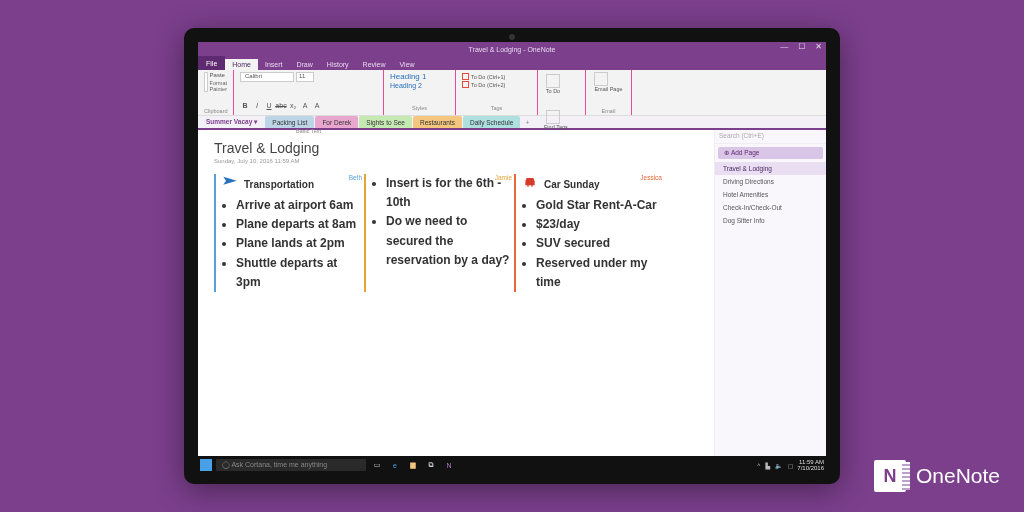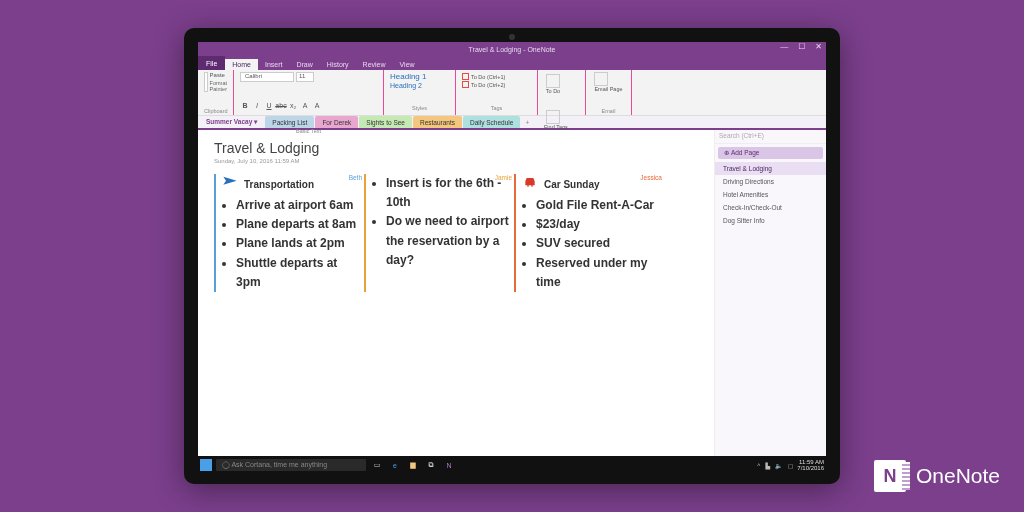--- a/index.html
+++ b/index.html
@@ -230,33 +230,33 @@
               <li>Arrive at airport 6am</li>
               <li>Plane departs at 8am</li>
               <li>Plane lands at 2pm</li>
               <li>Shuttle departs at 3pm</li>
             </ul>
           </div>
           <div class="col c2">
             <div class="author">Jamie</div>
             <ul>
               <li>Insert is for the 6th - 10th</li>
-              <li>Do we need to airport the reservation by a day?</li>
+              <li>Do we need to secured the reservation by a day?</li>
             </ul>
           </div>
           <div class="col c3">
             <div class="author">Jessica</div>
             <div class="hdr">
                 <svg class="icn" viewBox="0 0 24 24">
                   <path fill="#d83a2a" d="M5 11l2-5h10l2 5v6h-3v2h-2v-2H10v2H8v-2H5z"></path>
                 </svg>
                 <span>Car Sunday</span>
               </div>
             <ul>
-              <li>Gold File Rent-A-Car</li>
+              <li>Gold Star Rent-A-Car</li>
               <li>$23/day</li>
               <li>SUV secured</li>
               <li>Reserved under my time</li>
             </ul>
           </div>
         </div>
       </div>
 
       <div class="pagelist">
         <div class="search">Search (Ctrl+E)</div>

